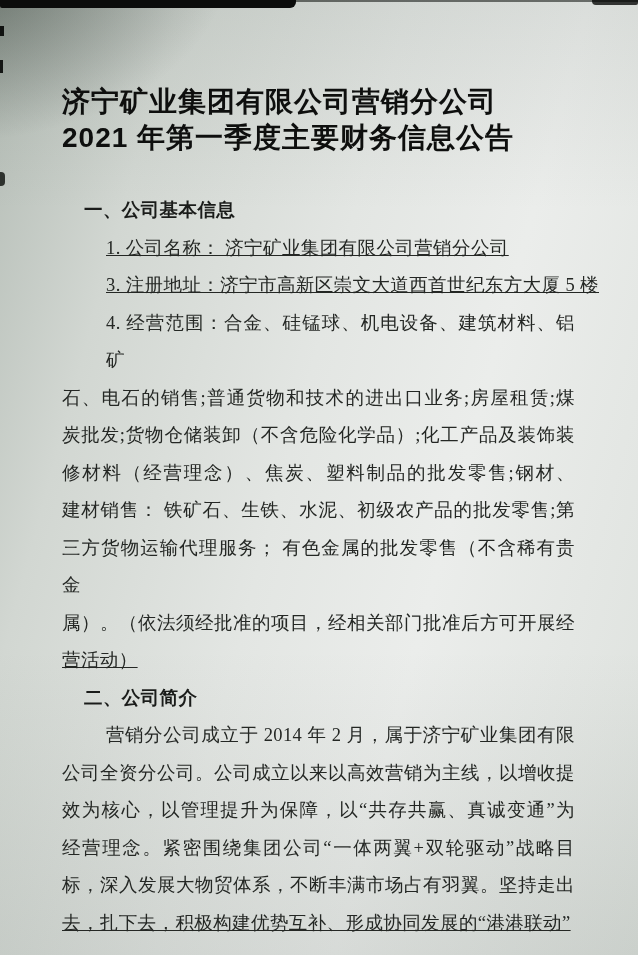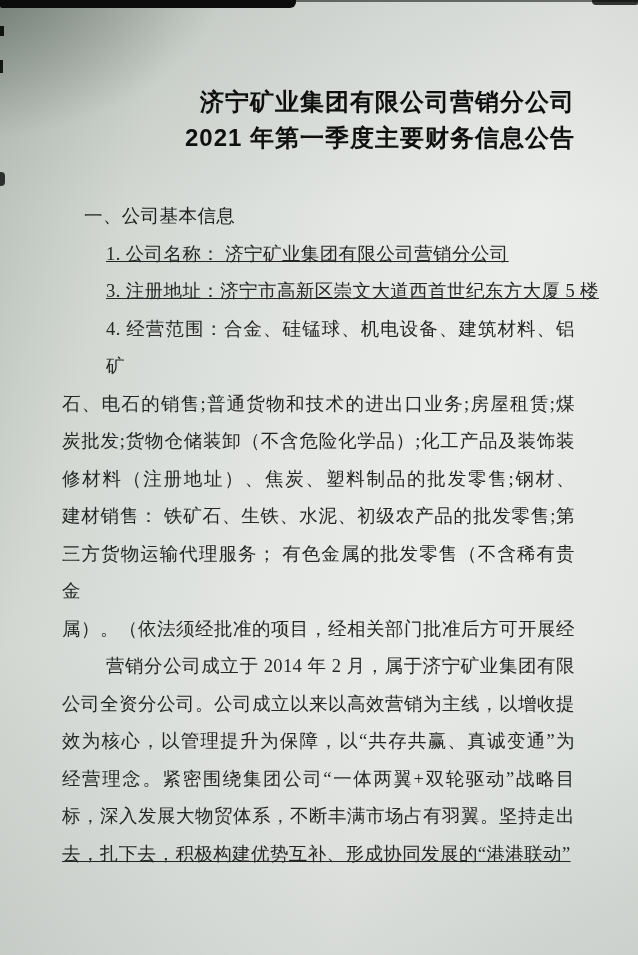--- a/index.html
+++ b/index.html
@@ -19,35 +19,35 @@
   .edge-top-right{position:absolute;top:0;right:0;width:46px;height:5px;background:rgba(8,9,8,0.8);border-radius:0 0 2px 4px;}
   .edge-left-tick-1{position:absolute;top:26px;left:0;width:4px;height:10px;background:#101210;}
   .edge-left-tick-2{position:absolute;top:60px;left:0;width:3px;height:13px;background:#141614;}
   .edge-left-tick-3{position:absolute;top:172px;left:0;width:5px;height:14px;background:rgba(20,24,20,0.85);border-radius:0 4px 4px 0;}
 
   .content{position:absolute;left:62px;top:84px;width:513px;}
 
   .title-line{
     font-family:"Liberation Sans","DejaVu Sans",sans-serif;
     font-weight:700;
-    font-size:24px;line-height:36px;
-    text-align:right;
+    font-size:28px;line-height:36px;
+    text-align:left;
     color:#0e0f0e;
     letter-spacing:1px;
     white-space:nowrap;
   }
   .title-gap{height:36px;}
 
   .ln{
     font-size:18.5px;
     line-height:37.5px;
     color:#242724;
     letter-spacing:0.4px;
   }
-  .heading{font-weight:400;color:#1a1c1a;padding-left:22px;white-space:nowrap;margin-top:6px;}
+  .heading{font-weight:700;color:#1a1c1a;padding-left:22px;white-space:nowrap;}
   .ind2{padding-left:44px;}
   .just{text-align:justify;text-align-last:justify;}
   .plain{white-space:nowrap;text-decoration:underline;}
 </style>
 </head>
 <body>
 
 <div class="scan">
 
   <div class="edge-top-line"></div>
@@ -64,25 +64,27 @@
 
     <div class="title-gap"></div>
 
     <div class="ln heading">一、公司基本信息</div>
 
     <div class="ln ind2 plain">1. 公司名称：  济宁矿业集团有限公司营销分公司</div>
     <div class="ln ind2 plain">3. 注册地址：济宁市高新区崇文大道西首世纪东方大厦 5 楼</div>
     <div class="ln ind2 just">4. 经营范围：合金、硅锰球、机电设备、建筑材料、铝矿</div>
     <div class="ln just">石、电石的销售;普通货物和技术的进出口业务;房屋租赁;煤</div>
     <div class="ln just">炭批发;货物仓储装卸（不含危险化学品）;化工产品及装饰装</div>
-    <div class="ln just">修材料（注册地址）、焦炭、塑料制品的批发零售;钢材、</div>
+    <div class="ln just">修材料（经营理念）、焦炭、塑料制品的批发零售;钢材、</div>
     <div class="ln just">建材销售： 铁矿石、生铁、水泥、初级农产品的批发零售;第</div>
     <div class="ln just">三方货物运输代理服务； 有色金属的批发零售（不含稀有贵金</div>
     <div class="ln just">属）。（依法须经批准的项目，经相关部门批准后方可开展经</div>
+    <div class="ln plain">营活动）</div>
 
+    <div class="ln heading">二、公司简介</div>
 
     <div class="ln ind2 just">营销分公司成立于 2014 年 2 月，属于济宁矿业集团有限</div>
     <div class="ln just">公司全资分公司。公司成立以来以高效营销为主线，以增收提</div>
     <div class="ln just">效为核心，以管理提升为保障，以“共存共赢、真诚变通”为</div>
     <div class="ln just">经营理念。紧密围绕集团公司“一体两翼+双轮驱动”战略目</div>
     <div class="ln just">标，深入发展大物贸体系，不断丰满市场占有羽翼。坚持走出</div>
     <div class="ln plain">去，扎下去，积极构建优势互补、形成协同发展的“港港联动”</div>
 
   </div>
 </div>

